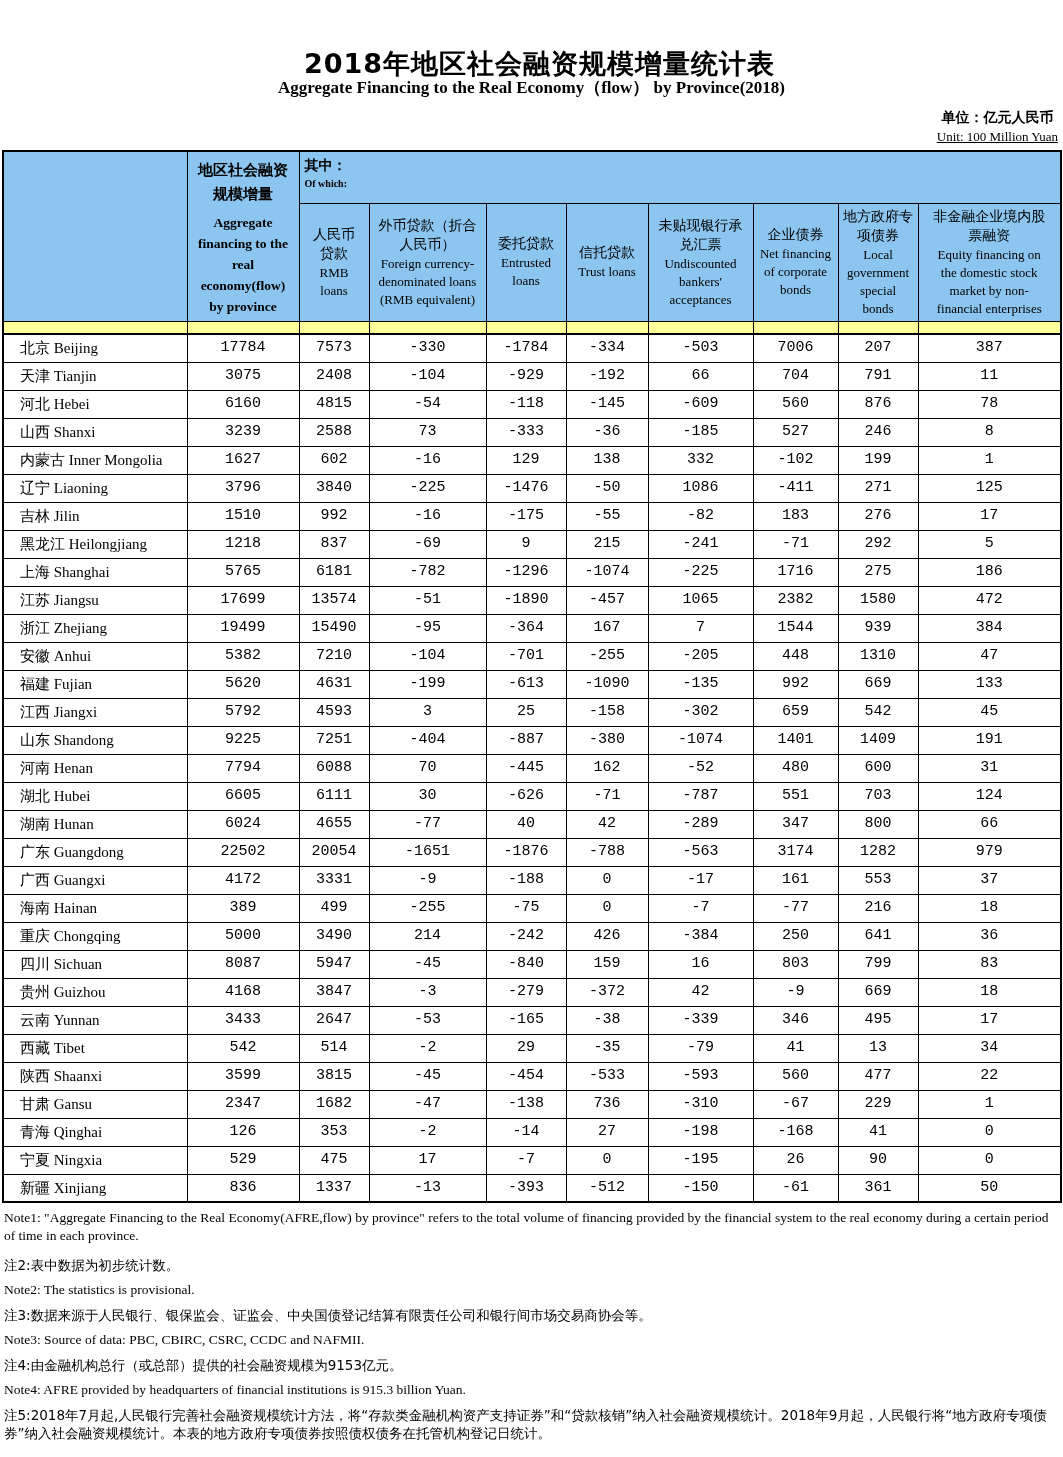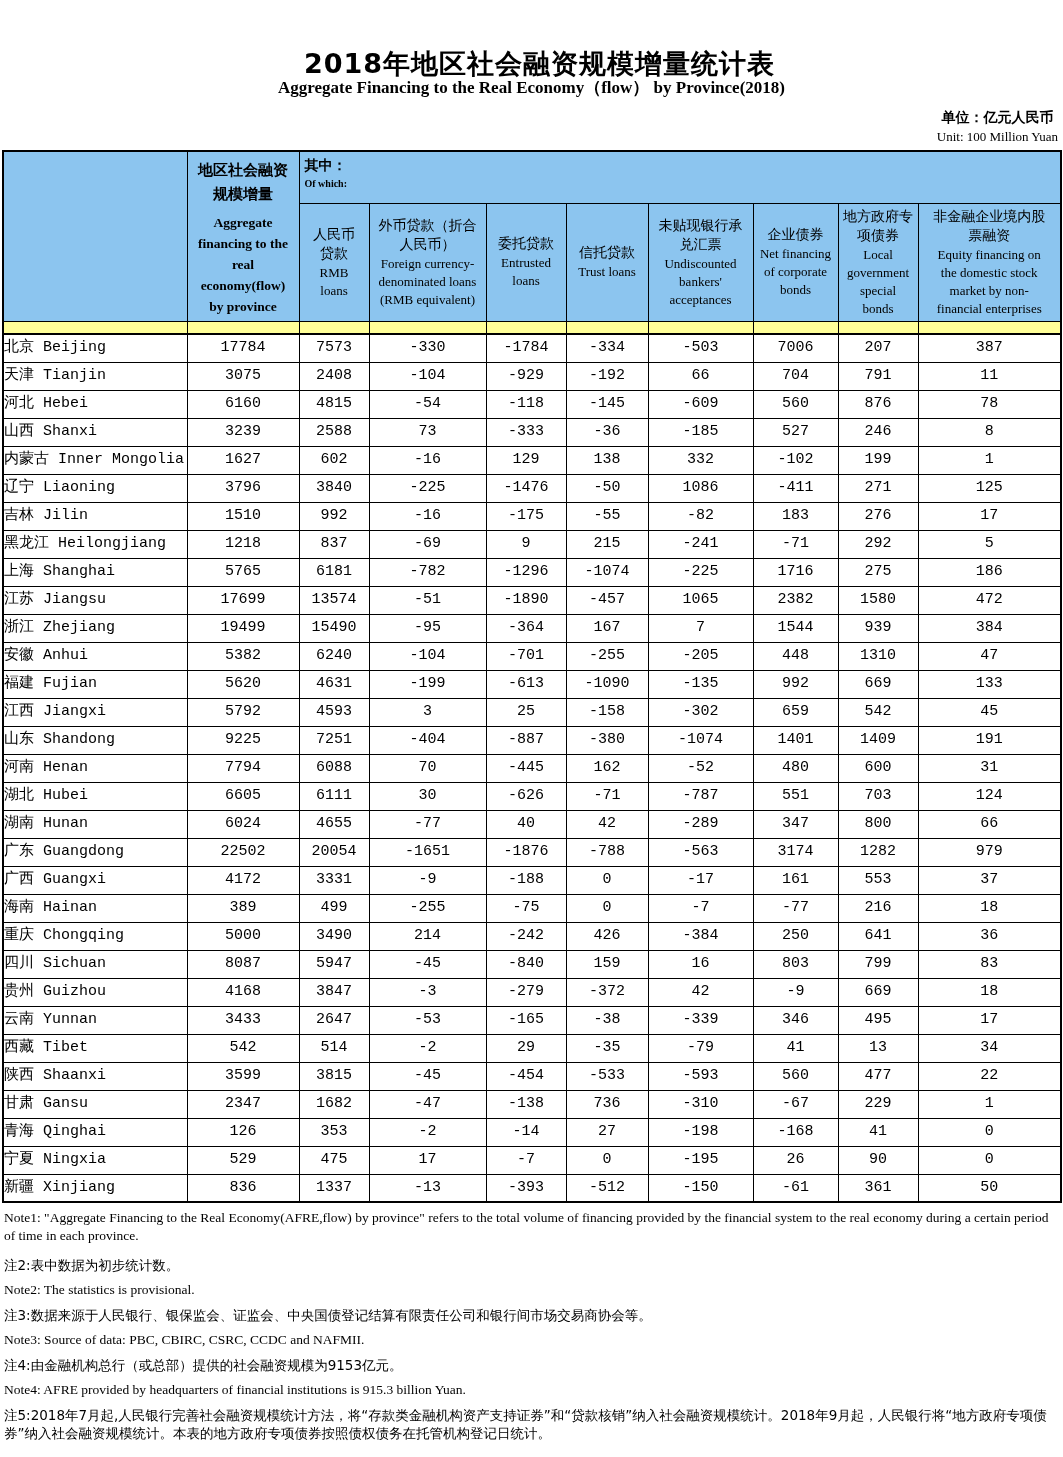--- a/index.html
+++ b/index.html
@@ -6,21 +6,21 @@
   html,body { background:#fff; }
   body { font-family:"DejaVu Sans", sans-serif; color:#000; }
   #page { position:relative; width:1063px; height:1457px; background:#fff; overflow:hidden; margin:0 auto; }
 
   .title { position:absolute; top:46px; left:8px; width:100%; text-align:center;
            font-size:27px; font-weight:bold; letter-spacing:1px; }
   .subtitle { position:absolute; top:76px; left:0; width:100%; text-align:center;
               font-family:"Liberation Serif", serif; font-weight:bold; font-size:17px; }
   .units { position:absolute; top:108px; right:5px; text-align:center; line-height:19px; }
   .unit-cn { font-size:14px; font-weight:bold; }
-  .unit-en { font-size:13px; font-family:"Liberation Serif", serif; }
+  .unit-en { font-size:13px; font-family:"Liberation Serif", serif;text-decoration:underline; }
 
   table.afre { position:absolute; top:150px; left:2px; width:1058px;
                border-collapse:collapse; table-layout:fixed;
                border:2px solid #000; }
   th, td { border:1px solid #000; }
 
   thead th { background:#8CC5EF; font-weight:normal; }
   tr.band th { height:52px; vertical-align:top; }
   th.corner { }
   th.aggregate { padding-top:6px; }
@@ -33,21 +33,21 @@
 
   tr.subrow th { height:118px; vertical-align:middle; padding:2px 1px; }
   tr.subrow .cn { font-size:14px; line-height:19px; white-space:pre-line; }
   tr.subrow .en { font-family:"Liberation Serif", serif; font-size:13px; line-height:18px;
                   white-space:pre-line; margin-top:1px; }
 
   tr.separator td { height:13px; background:#FFFF99; border-bottom:2px solid #000; }
 
   tbody td { height:28px; font-family:"Liberation Mono","DejaVu Sans Mono", monospace;
              font-size:15px; line-height:26px; }
-  td.prov { text-align:left; padding-left:0; white-space:nowrap; overflow:hidden; }
+  td.prov { text-align:left; padding-left:16px; white-space:nowrap; overflow:hidden;font-family:Liberation Serif, serif; }
   td.num  { text-align:center; }
 
   .notes { position:absolute; top:1209px; left:4px; width:1056px; }
   .note-cn { font-size:13.5px; line-height:18px; margin-bottom:7px; }
   .note-en { font-family:"Liberation Serif", serif; font-size:13.5px; line-height:18px; margin-bottom:7px; }
   .gap-lg { margin-bottom:11px; }
 </style>
 </head>
 <body>
 
@@ -281,21 +281,21 @@
           <td class="num">-364</td>
           <td class="num">167</td>
           <td class="num">7</td>
           <td class="num">1544</td>
           <td class="num">939</td>
           <td class="num">384</td>
         </tr>
         <tr>
           <td class="prov">安徽 Anhui</td>
           <td class="num">5382</td>
-          <td class="num">6240</td>
+          <td class="num">7210</td>
           <td class="num">-104</td>
           <td class="num">-701</td>
           <td class="num">-255</td>
           <td class="num">-205</td>
           <td class="num">448</td>
           <td class="num">1310</td>
           <td class="num">47</td>
         </tr>
         <tr>
           <td class="prov">福建 Fujian</td>

